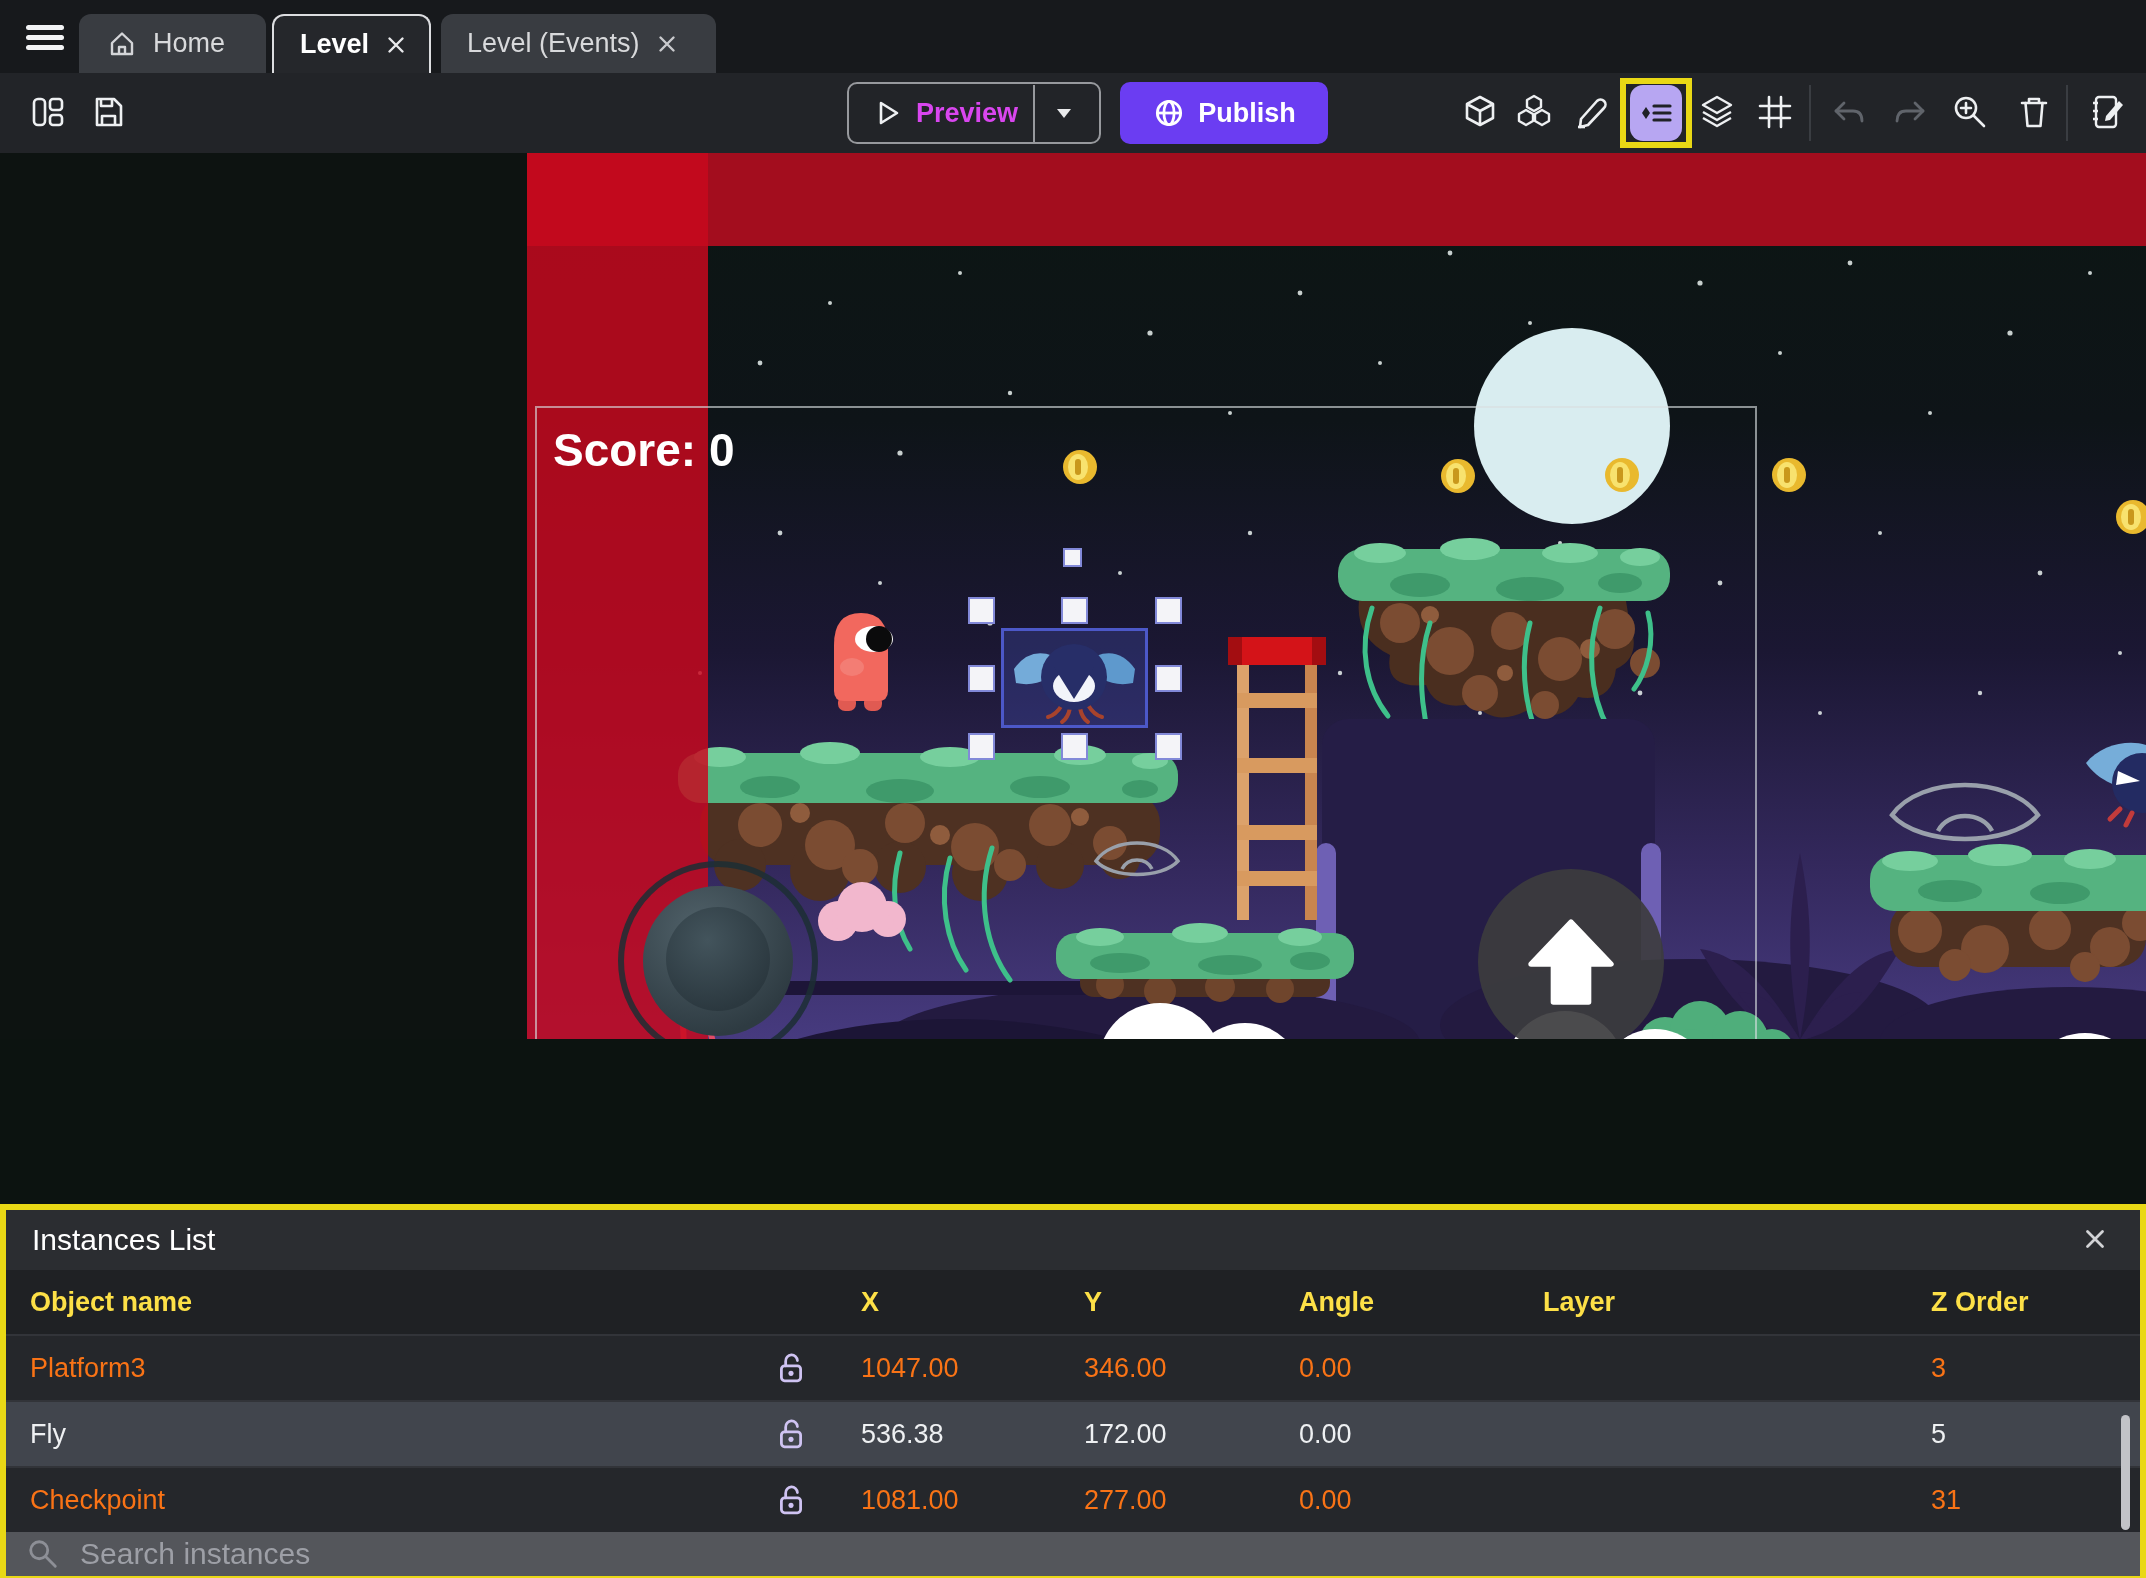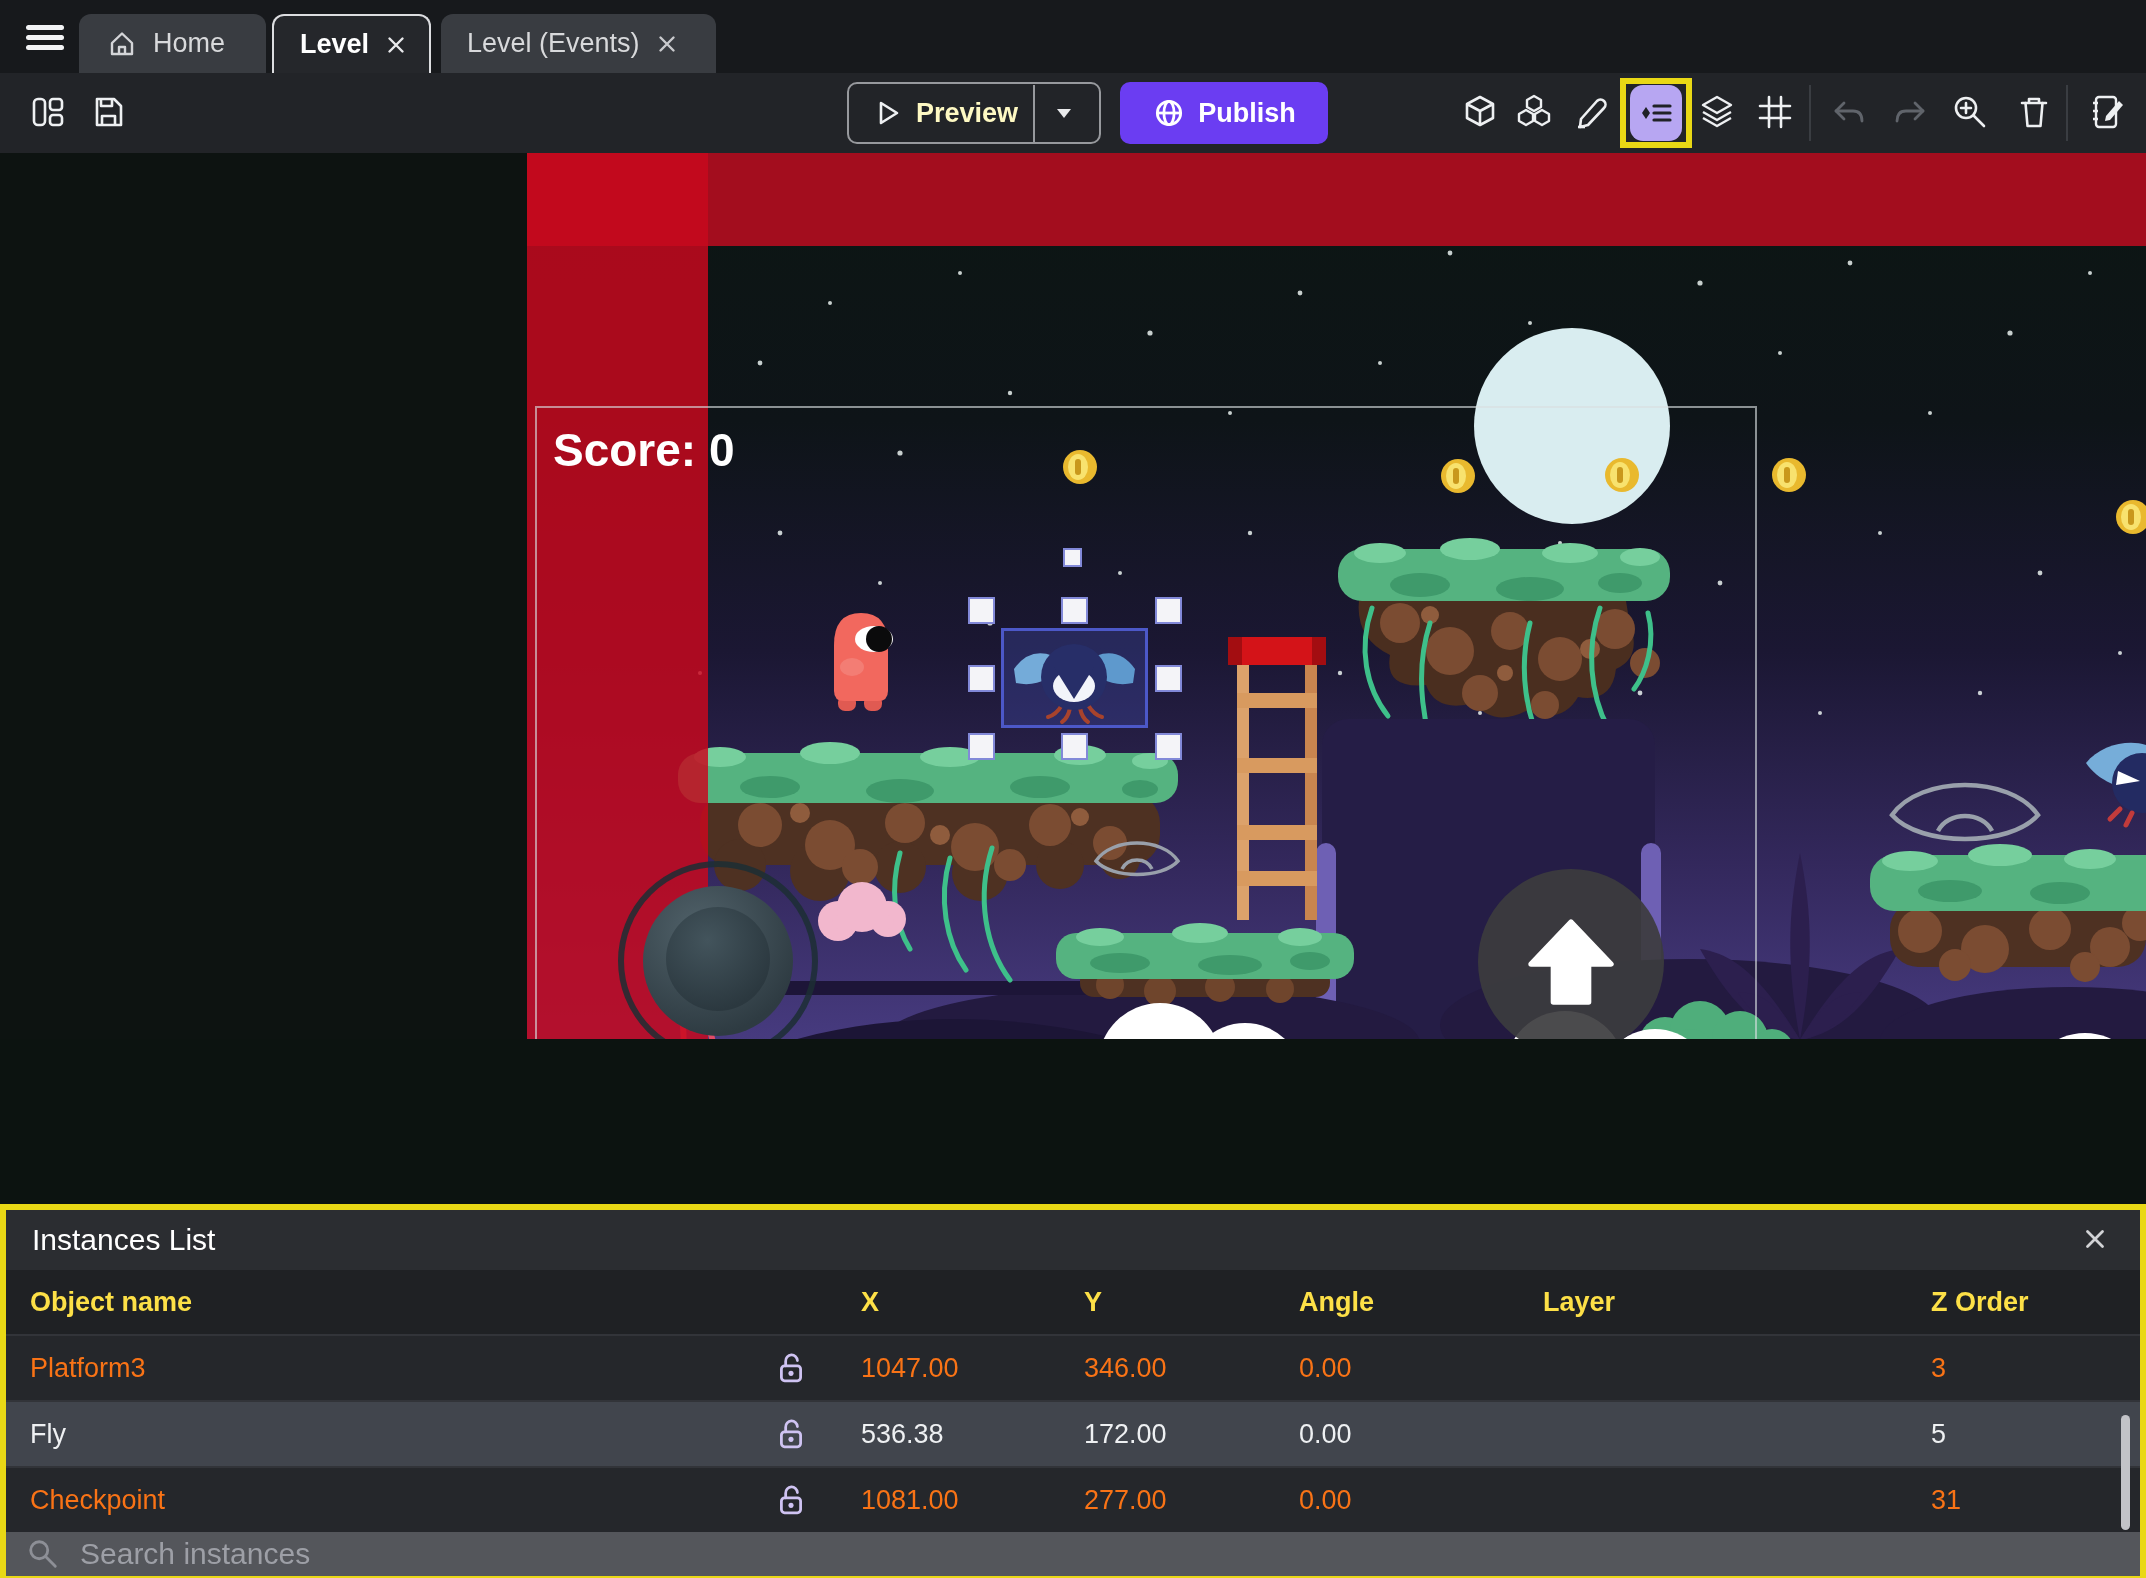--- a/index.html
+++ b/index.html
@@ -14,21 +14,21 @@
        gap:14px;padding:0 26px;box-sizing:border-box;font-size:27px;color:#d8d9db;background:#393c41;cursor:pointer;}
   .tab.active{background:#25272b;border:2px solid #dcdde0;border-bottom:none;color:#ffffff;font-weight:bold;}
   .tab .tlabel{white-space:nowrap;}
   .tab svg.close{flex:0 0 auto;}
 
   
   .toolbar{position:absolute;left:0;top:73px;width:2146px;height:80px;background:#222428;}
   .tbtn{position:absolute;top:18px;width:44px;height:44px;background:none;border:none;padding:0;cursor:pointer;}
   .tdiv{position:absolute;top:12px;width:2px;height:56px;background:#3a3d42;}
   .preview-btn{position:absolute;left:847px;top:9px;width:254px;height:62px;border:2px solid #97999d;border-radius:10px;
-      background:none;display:flex;color:#fef9c3;font-size:27px;font-weight:bold;cursor:pointer;box-sizing:border-box;}
+      background:none;display:flex;color:#d946ef;font-size:27px;font-weight:bold;cursor:pointer;box-sizing:border-box;}
   .preview-btn .plabel{flex:1;text-align:center;}
   .preview-btn .psep{width:2px;height:58px;background:#97999d;}
   .preview-btn .caret{width:58px;display:flex;align-items:center;justify-content:center;}
   .publish-btn{position:absolute;left:1120px;top:9px;width:208px;height:62px;border:none;border-radius:10px;background:#6b3df2;
       display:flex;align-items:center;justify-content:center;gap:12px;color:#fff;font-size:27px;font-weight:bold;cursor:pointer;}
   .hlbox{position:absolute;left:1620px;top:5px;width:72px;height:70px;border:6px solid #e9d815;box-sizing:border-box;
       display:flex;align-items:center;justify-content:center;background:#222428;}
   .hlpill{width:52px;height:56px;background:#b7a6f2;border-radius:13px;display:flex;align-items:center;justify-content:center;cursor:pointer;}
 
   

